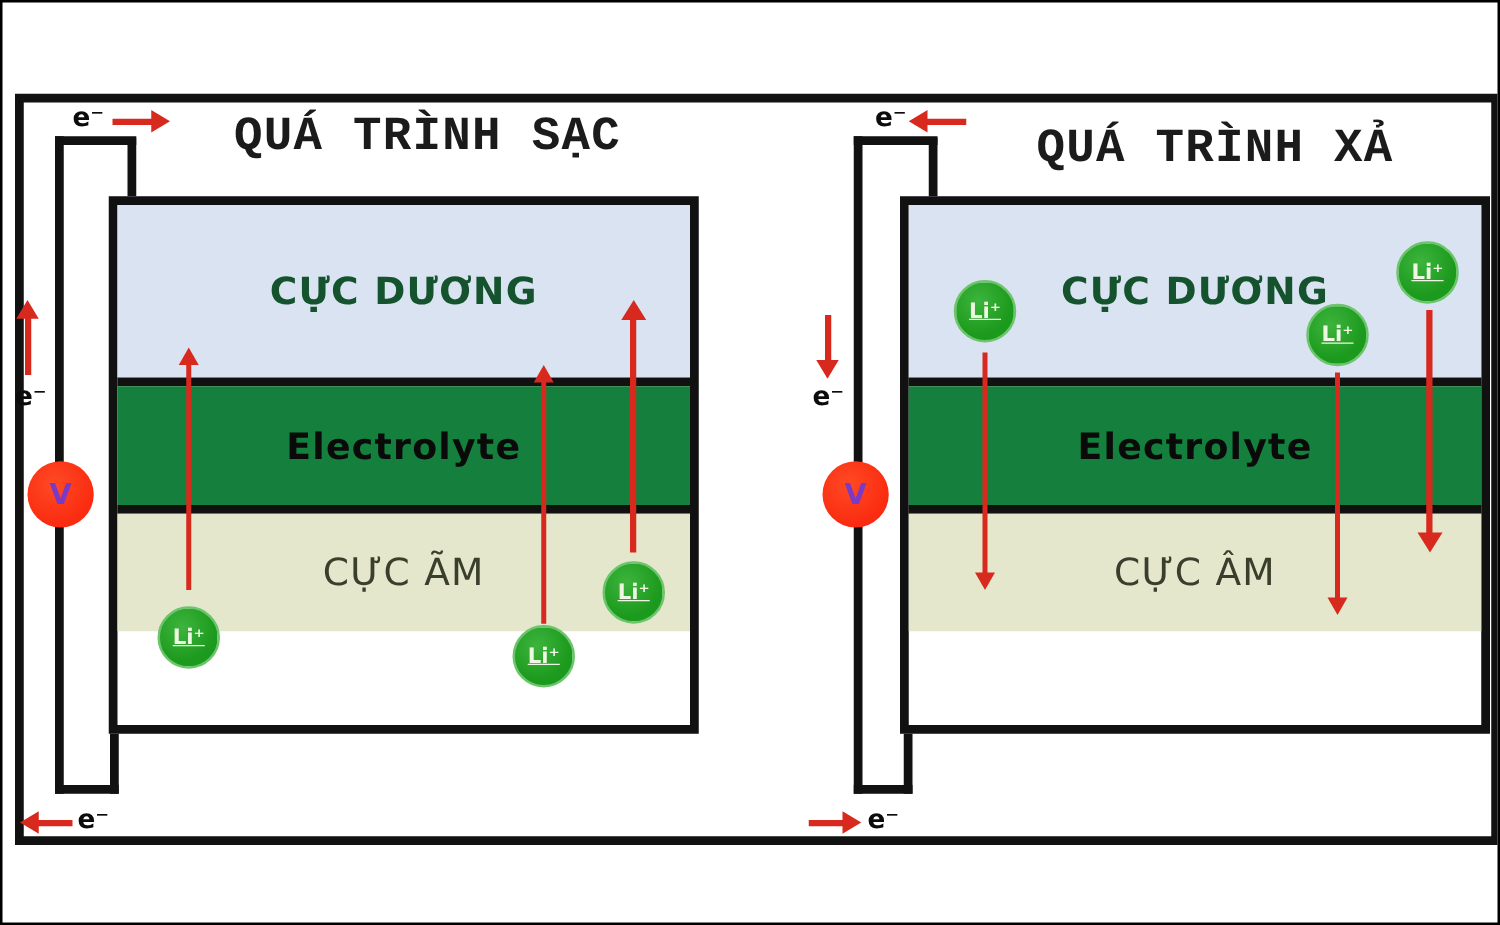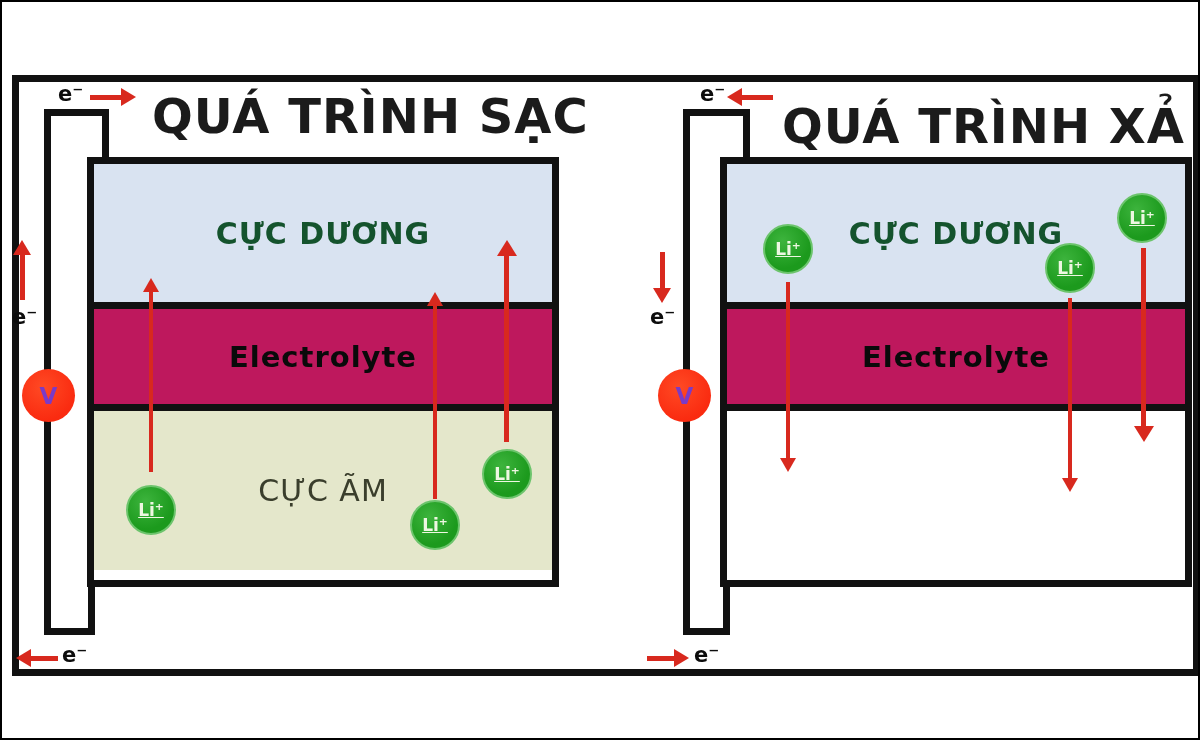--- a/index.html
+++ b/index.html
@@ -16,32 +16,32 @@
   .page{
     position:relative;width:1200px;height:740px;background:#ffffff;
     border:2px solid #000;box-sizing:border-box;overflow:hidden;
     font-family:"DejaVu Sans","Liberation Sans",sans-serif;
   }
   .frame{
     position:absolute;left:10px;top:73px;width:1188px;height:601px;
     border:7px solid var(--frame-black);box-sizing:border-box;background:transparent;
   }
   .title{
-    position:absolute;text-align:center;font-size:48px;font-weight:700;
-    color:var(--title-color);letter-spacing:1px;white-space:nowrap;z-index:2;
+    position:absolute;text-align:center;font-size:38px;font-weight:700;
+    color:var(--title-color);letter-spacing:1px;white-space:nowrap;z-index:2;font-family:Liberation Mono, monospace;
   }
   .wire{position:absolute;background:var(--frame-black);z-index:1;}
   .battery{
     position:absolute;width:472px;height:430px;border:7px solid var(--frame-black);
     box-sizing:border-box;background:#fff;z-index:2;display:flex;flex-direction:column;
   }
   .layer{display:flex;align-items:center;justify-content:center;}
   .layer.positive{height:138px;background:var(--positive-bg);}
-  .layer.electrolyte{height:95px;background:#be185d;}
-  .layer.negative{height:159px;background:var(--negative-bg);}
+  .layer.electrolyte{height:95px;background:#15803d;}
+  .layer.negative{height:94px;background:var(--negative-bg);}
   .divider{height:7px;background:var(--frame-black);}
   .layer-label{font-size:30px;letter-spacing:1px;white-space:nowrap;}
   .layer-label.pos{color:#14532d;font-weight:bold;}
   .layer-label.elec{color:#0a0a0a;font-weight:700;font-size:29px;}
   .layer-label.neg{color:#3a3e2c;}
   .volt{
     position:absolute;width:53px;height:53px;border-radius:50%;
     background:radial-gradient(circle at 40% 35%, #ff4a24, var(--volt-red) 70%);
     display:flex;align-items:center;justify-content:center;z-index:3;
   }
@@ -138,20 +138,23 @@
 
     <div class="battery" style="left:718px;top:155px">
       <div class="layer positive">
         <span class="layer-label pos">CỰC DƯƠNG</span>
       </div>
       <div class="divider"></div>
       <div class="layer electrolyte">
         <span class="layer-label elec">Electrolyte</span>
       </div>
       <div class="divider"></div>
+      <div class="layer negative">
+        <span class="layer-label neg">CỰC ÂM</span>
+      </div>
     </div>
 
     <div class="volt" style="left:656px;top:367px">
       <span>V</span>
     </div>
 
     <div class="e-label" style="left:698px;top:80px">e⁻</div>
     <div class="head left" style="left:725px;top:86px"></div>
     <div class="shaft-h" style="left:739px;top:93px;width:32px;height:5px"></div>
 

